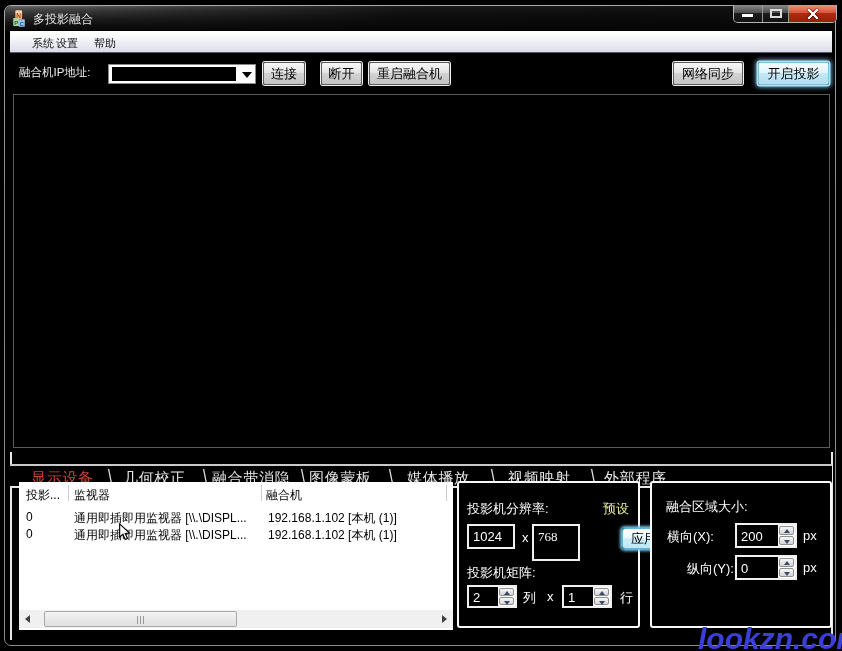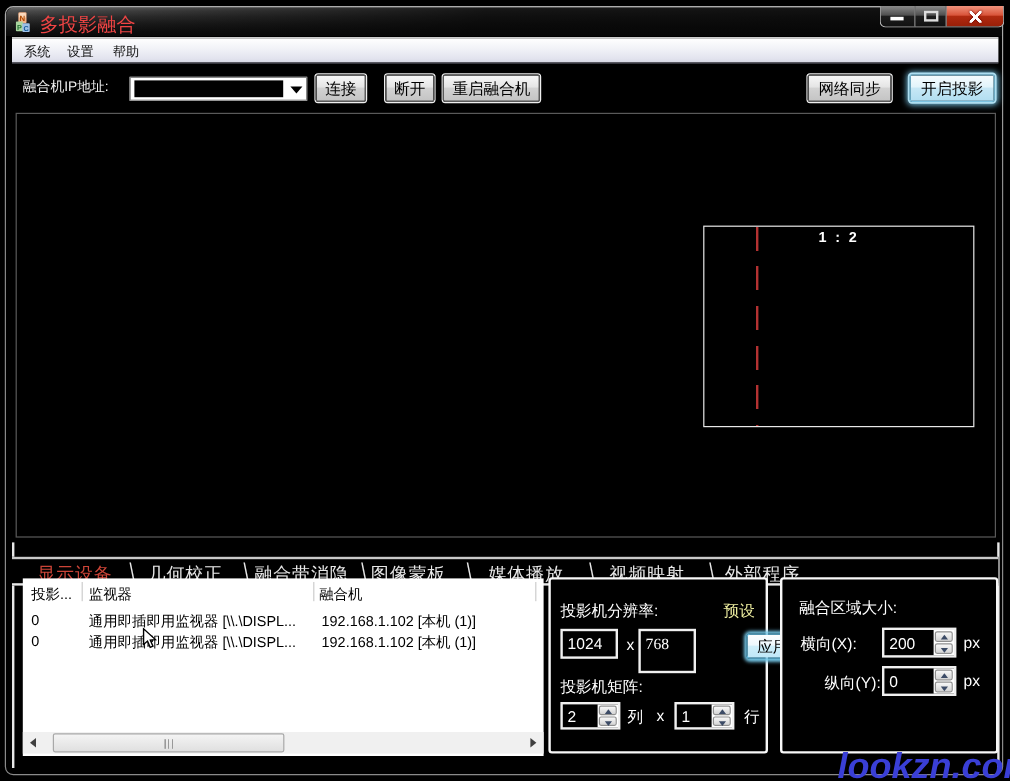--- a/index.html
+++ b/index.html
@@ -13,21 +13,21 @@
   border-radius:7px; border:1px solid transparent;
   background:linear-gradient(180deg, rgba(200,200,200,.55), rgba(120,120,120,.2) 30%, rgba(60,60,60,0) 70%) border-box;
   -webkit-mask:linear-gradient(#fff 0 0) padding-box, linear-gradient(#fff 0 0);
   -webkit-mask-composite: xor; mask-composite: exclude; }
 
 #titlebar { position:absolute; left:5px; top:6px; width:831px; height:24px;
   background:
    linear-gradient(90deg, rgba(8,8,8,0) 0px, rgba(8,8,8,0.45) 200px, rgba(6,6,6,0.8) 400px, rgba(6,6,6,0.88) 100%),
    linear-gradient(180deg, #6e6e6e 0px, #4e4e4e 3px, #343434 8px, #1e1e1e 14px, #0f0f0f 20px, #0a0a0a 100%);
   border-radius:7px 7px 0 0; }
-#title-text { position:absolute; left:33px; top:11px; font-size:16px; color:#ef4444; }
+#title-text { position:absolute; left:33px; top:11px; font-size:12px; color:#e5e5e5; }
 #appicon { position:absolute; left:13px; top:10px; width:12px; height:17px; }
 
 #capbtns { position:absolute; left:733px; top:5px; width:104px; height:18px;
   border:1px solid #b5b5b5; border-top:none; border-radius:0 0 5px 5px;
   display:flex; overflow:hidden; background:#222; }
 .cb { height:100%; position:relative; }
 #btn-min  { width:29px; background:linear-gradient(180deg,#8a8a8a,#4f4f4f 45%,#1d1d1d 50%,#111); border-right:1px solid #999; }
 #btn-max  { width:26px; background:linear-gradient(180deg,#8a8a8a,#4f4f4f 45%,#1d1d1d 50%,#111); border-right:1px solid #999; }
 #btn-close{ flex:1; background:linear-gradient(180deg,#f0927c,#d9543a 45%,#b02a10 50%,#991f08); }
 #btn-min::after { content:""; position:absolute; left:8px; top:9px; width:11px; height:3px; background:#fff; }
@@ -142,41 +142,37 @@
     <rect x="5.6" y="9.3" width="6.2" height="7.4" rx="0.8" fill="#9cc0e6"></rect>
     <text x="8.7" y="15.8" font-size="6" fill="#155a9a" text-anchor="middle" font-weight="bold">C</text>
   </svg>
   <div id="title-text">多投影融合</div>
   <div id="capbtns">
     <div class="cb" id="btn-min"></div>
     <div class="cb" id="btn-max"></div>
     <div class="cb" id="btn-close"></div>
   </div>
   <div id="menubar">
-    <span style="left:10px;">系统</span>
+    <span style="left:22px;">系统</span>
     <span style="left:46px;">设置</span>
     <span style="left:84px;">帮助</span>
   </div>
   <div id="toolbar">
     <div id="iplabel">融合机IP地址:</div>
     <div id="combo">
         <div class="field"></div>
         <div class="arrow"></div>
       </div>
     <div class="wbtn" id="btn-conn">连接</div>
     <div class="wbtn" id="btn-disc">断开</div>
     <div class="wbtn" id="btn-rest">重启融合机</div>
     <div class="wbtn" id="btn-sync">网络同步</div>
     <div class="wbtn" id="btn-proj">开启投影</div>
   </div>
   <div id="mainarea">
-    <div class="screenrect" id="rect12">
-      <div class="lbl">1 : 2</div>
-      <div class="dashline"></div>
-    </div>
   </div>
   <div id="tcl" style="position:absolute; left:10px; top:452px; width:1.5px; height:188px; background:#e8e8e8;"></div>
   <div id="tcr" style="position:absolute; left:831px; top:452px; width:1.5px; height:188px; background:#e8e8e8;"></div>
   <div id="tabbar">
     <span id="tab-active" style="left:21px;">显示设备</span>
     <span class="tsep" style="left:98px;">\</span>
     <span style="left:113px;">几何校正</span>
     <span class="tsep" style="left:193px;">\</span>
     <span style="left:202px;">融合带消隐</span>
     <span class="tsep" style="left:291px;">\</span>

